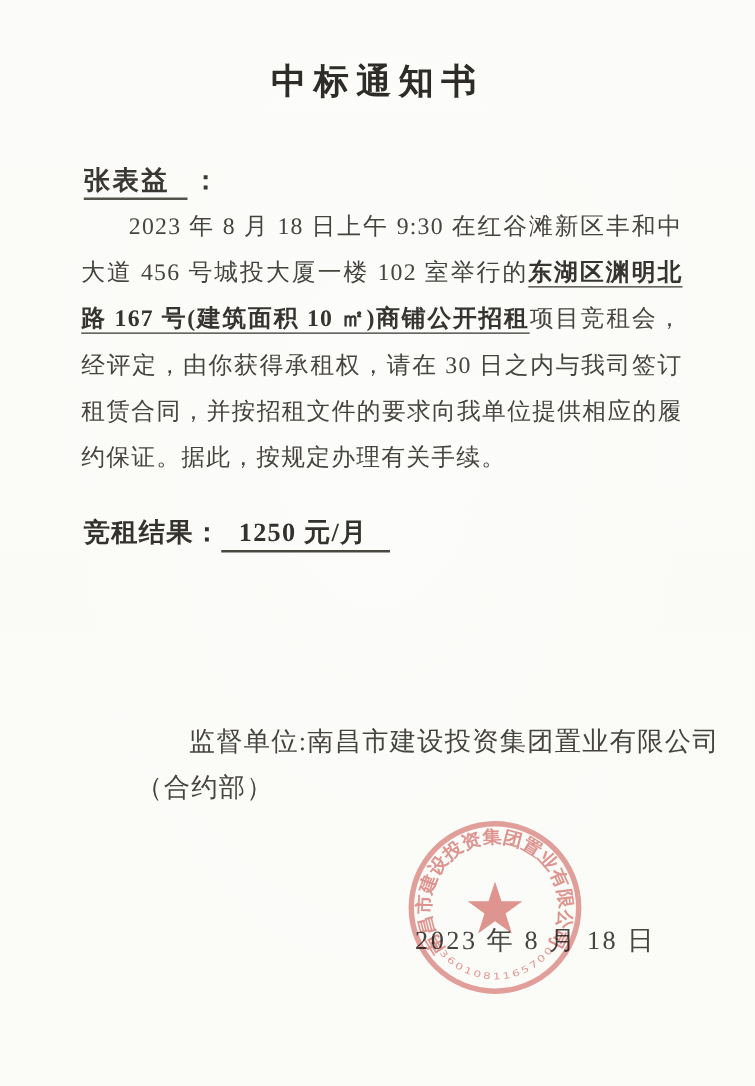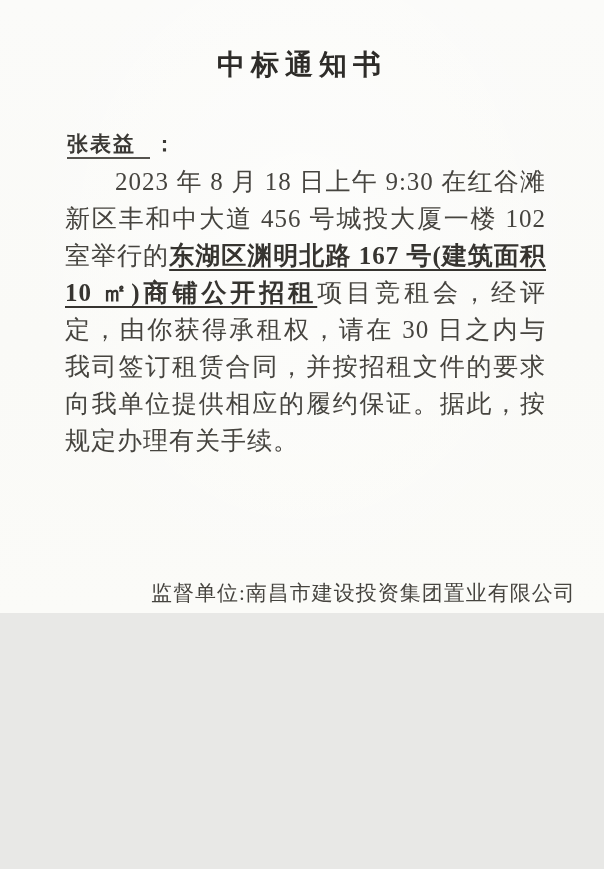--- a/index.html
+++ b/index.html
@@ -2,21 +2,21 @@
 <html><head>
 <meta charset="utf-8">
 <style>
   * { margin: 0; padding: 0; box-sizing: border-box; }
   html, body { background: #e8e8e6; }
   body { font-family: "Liberation Serif", "DejaVu Serif", serif; }
 
   .page {
     position: relative;
     width: 604px;
-    height: 613px;
+    height: 869px;
     margin: 0 auto;
     background:
       radial-gradient(ellipse at 50% 40%, rgba(255,255,255,0.5), rgba(0,0,0,0) 70%),
       linear-gradient(180deg, #fbfbf9 0%, #fafaf7 55%, #fbfbf8 100%);
     color: #46443f;
     overflow: hidden;
   }
 
   .doc-title {
     position: absolute;
@@ -40,21 +40,21 @@
     padding-right: 14px;
     letter-spacing: 2px;
     font-family: Liberation Mono, monospace;
   }
   .recipient .colon { font-weight: bold; padding-left: 4px; }
 
   .body-para {
     position: absolute;
     left: 65px;
     width: 481px;
-    font-size: 25px;
+    font-size: 19px;
     line-height: 37px;
     text-align: justify;
     letter-spacing: 1px;
     color: #46443f;
   }
   .para-1 { top: 163px; text-indent: 2em; }
   .para-1 .project {
     font-weight: bold;
     text-decoration: underline;
     text-underline-offset: 5px;
@@ -118,20 +118,23 @@
 <div class="page">
 
   <div class="doc-title">中标通知书</div>
 
   <div class="recipient">
     <span class="name">张表益</span><span class="colon">：</span>
   </div>
 
   <p class="body-para para-1"><span>2023 年 8 月 18 日上午 9:30 在红谷滩新区丰和中大道 456 号城投大厦一楼 102 室举行的</span><span class="project">东湖区渊明北路 167 号(建筑面积 10 ㎡)商铺公开招租</span><span>项目竞租会，经评定，由你获得承租权，请在 30 日之内与我司签订租赁合同，并按招租文件的要求向我单位提供相应的履约保证。据此，按规定办理有关手续。</span></p>
 
+  <div class="result-line">
+    <span>竞租结果：</span><span class="value">1250 元/月</span>
+  </div>
 
 
   <div class="detail-line supervisor-line">监督单位:南昌市建设投资集团置业有限公司（合约部）</div>
 
 
 
   <div class="sig-date">2023 年 8 月 18 日</div>
 
   <svg class="seal" viewBox="0 0 200 200" xmlns="http://www.w3.org/2000/svg">
     <defs>

